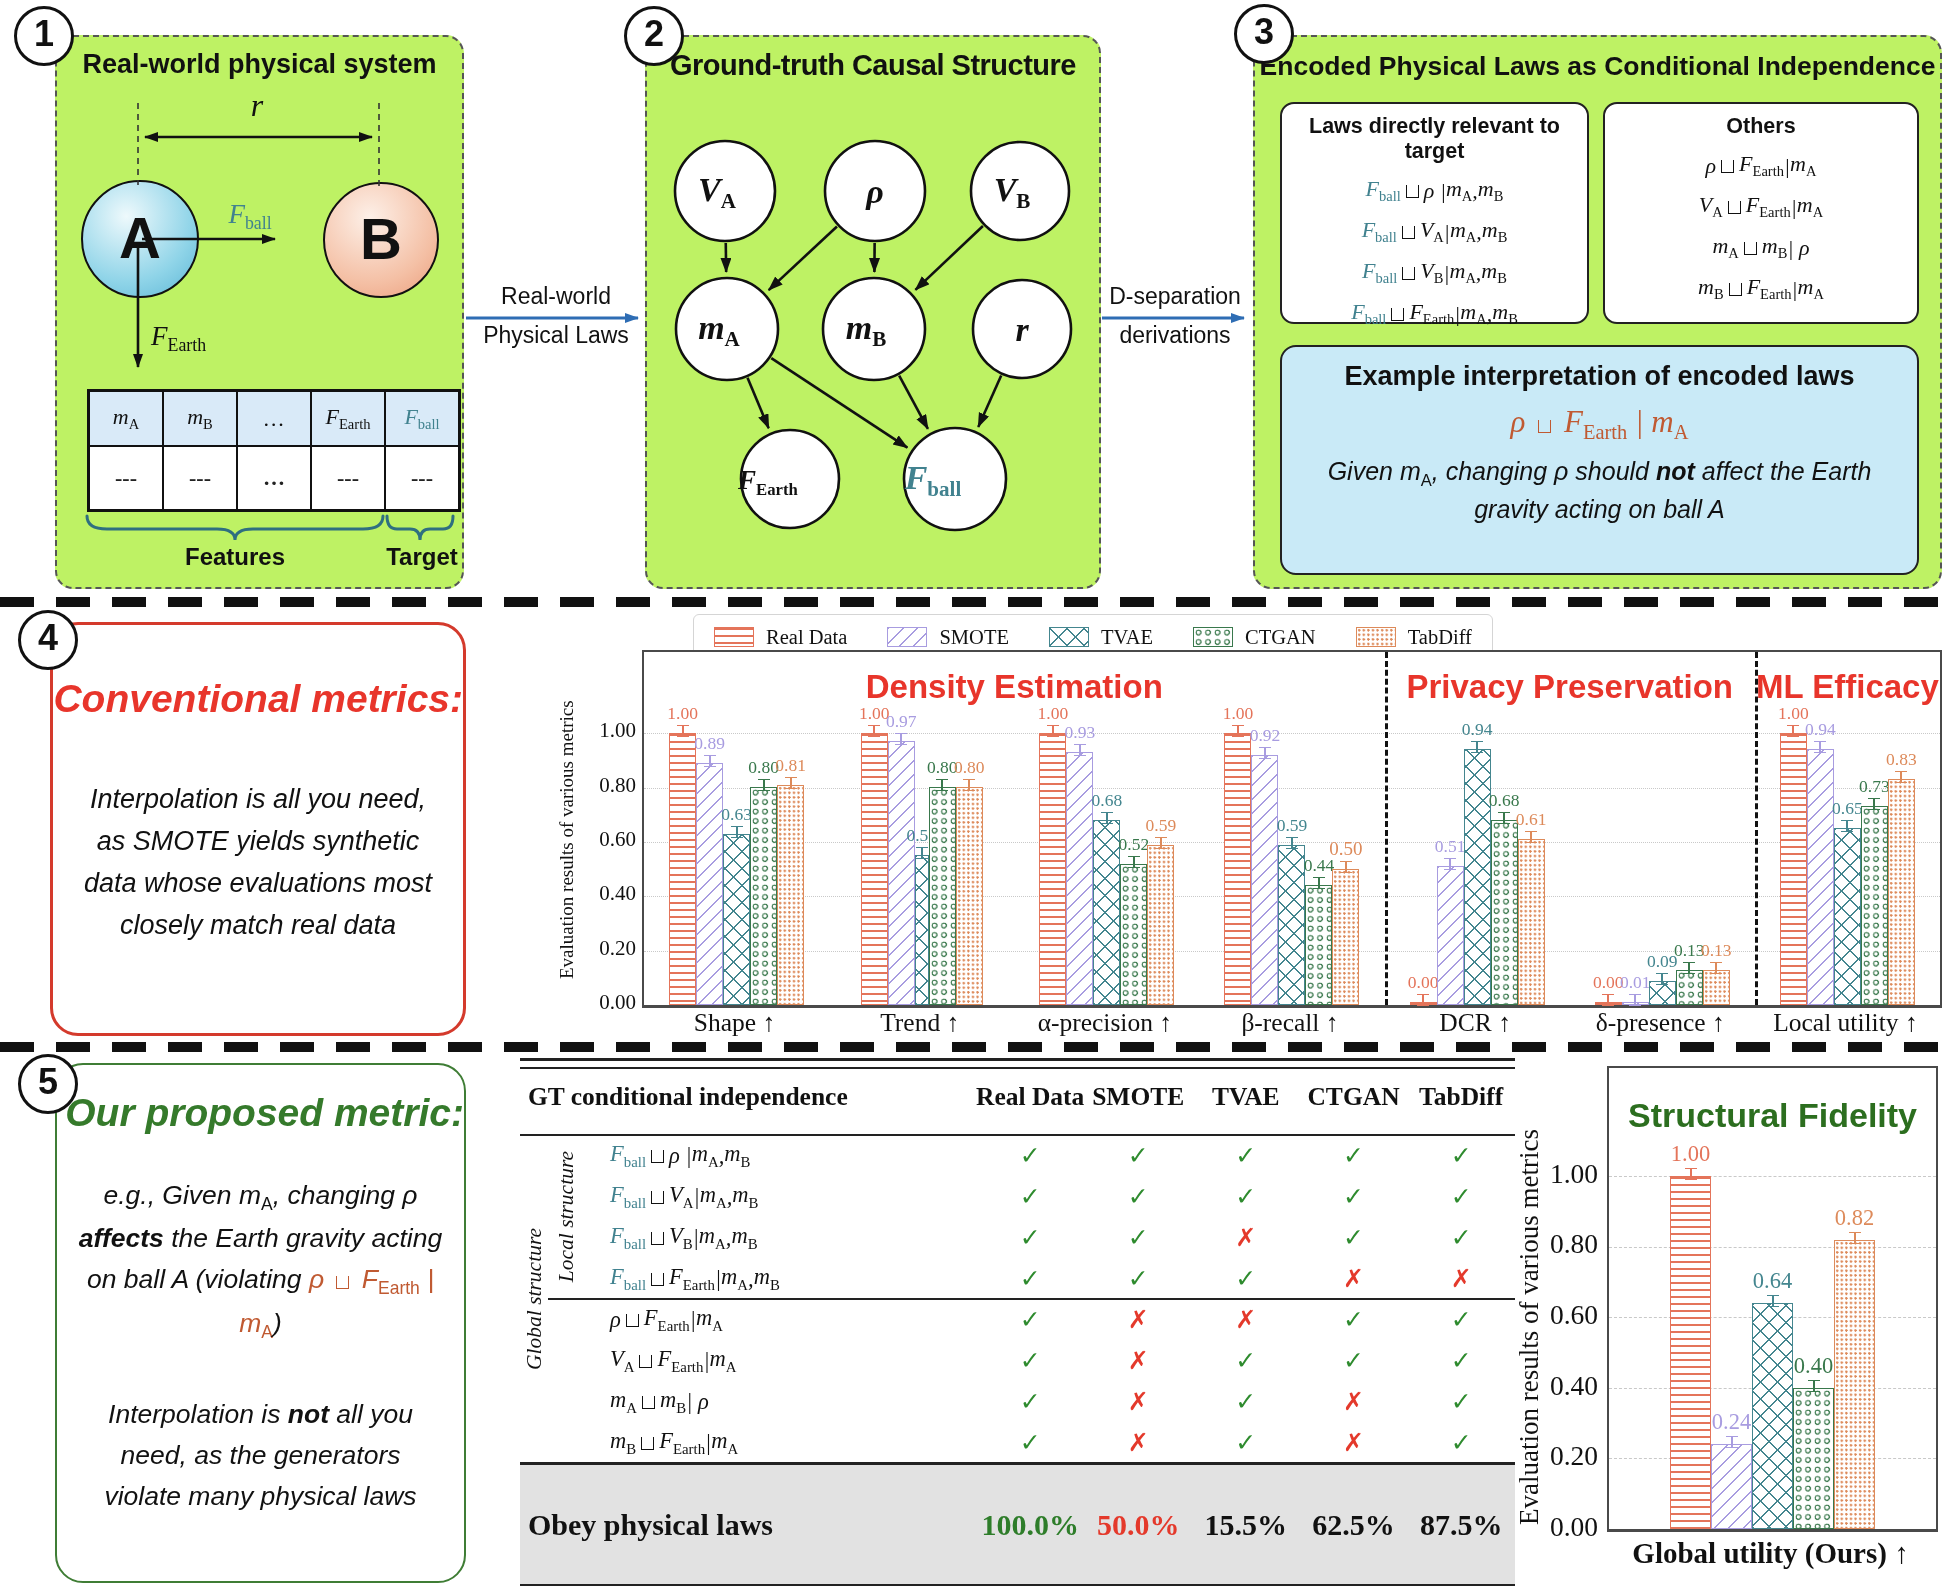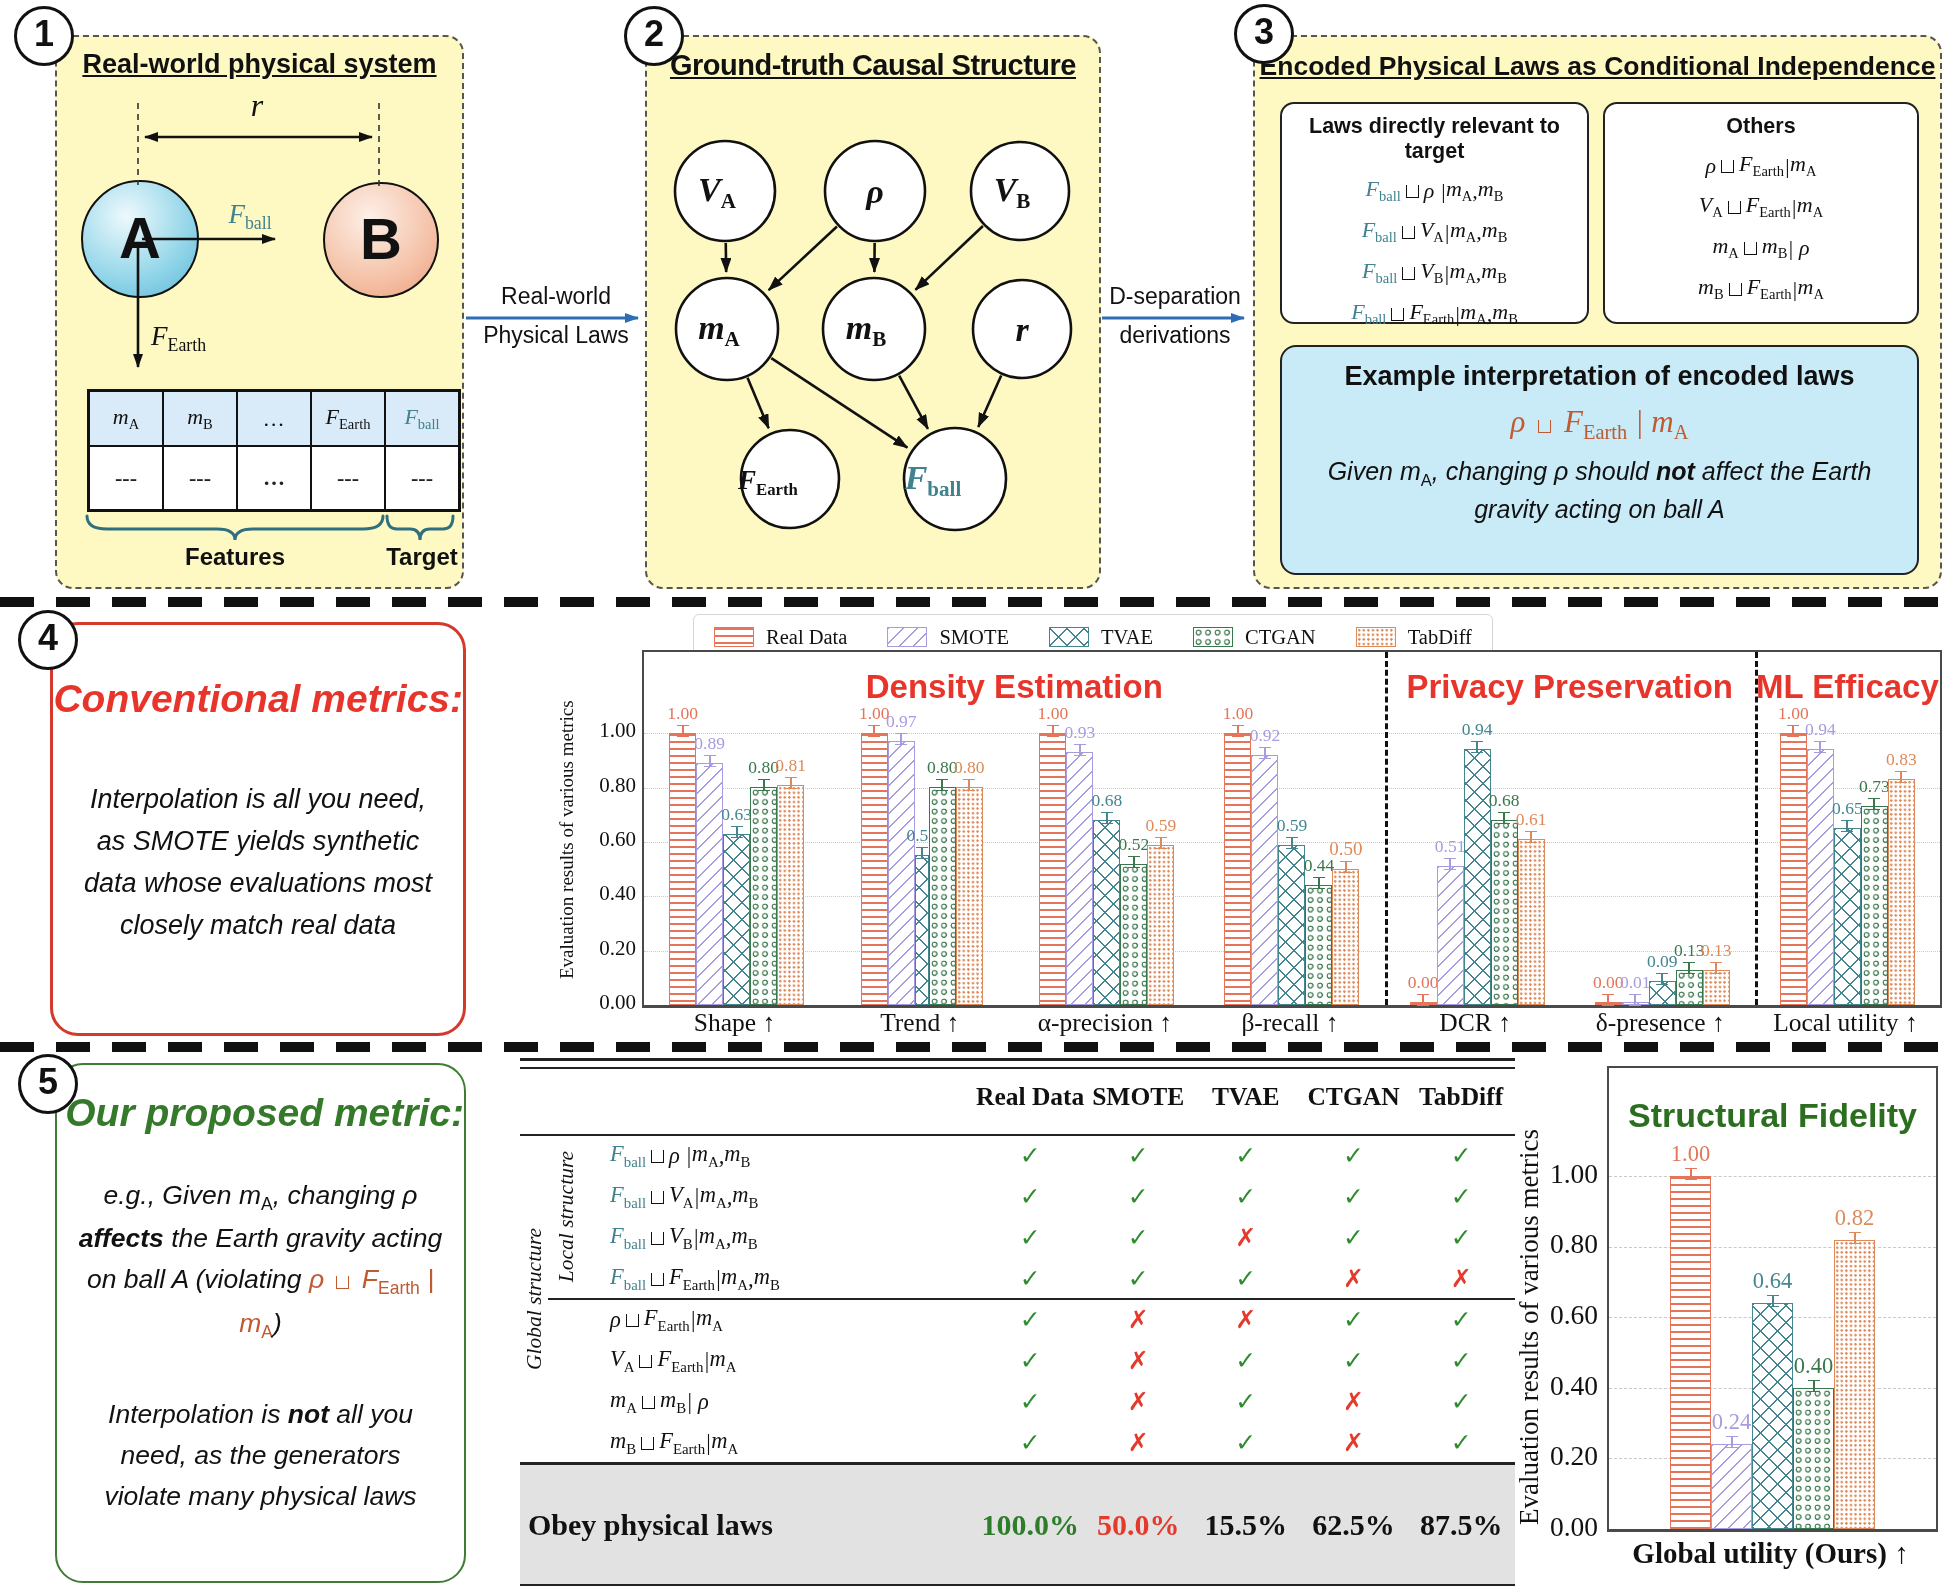--- a/index.html
+++ b/index.html
@@ -3,21 +3,21 @@
 <meta charset="utf-8">
 <style>
   html,body{margin:0;padding:0;background:#fff;}
   #stage{position:relative;width:1950px;height:1596px;background:#fff;overflow:hidden;
          font-family:"Liberation Sans",sans-serif;color:#111;}
   .abs{position:absolute;}
   
   .badge{position:absolute;width:54px;height:54px;border:3.5px solid #111;border-radius:50%;
          background:#fff;font-weight:bold;font-size:36px;text-align:center;line-height:50px;z-index:5;}
   
-  .gpanel{position:absolute;background:#fef9c3;border:2.5px dashed #555;border-radius:18px;text-decoration:underline;}
+  .gpanel{position:absolute;background:#bef264;border:2.5px dashed #555;border-radius:18px;}
   .ptitle{text-align:center;font-weight:bold;color:#111;}
   
   .math{font-family:"Liberation Serif",serif;}
   .math i, .mv i{font-style:italic;}
   .mv sub{font-style:normal;font-size:66%;}
   .mv.teal{color:#41828f;}
   .hl-o, .hl-o *{color:#c05a32;}
   .ci-sym{display:inline-block;width:11px;height:12px;border-left:1.9px solid currentColor;
           border-right:1.9px solid currentColor;border-bottom:1.9px solid currentColor;
           margin:0 5px 0 5px;transform:translateY(1px);}
@@ -479,20 +479,21 @@
   <div class="sidebox" style="left:55px;top:1063px;width:407px;height:516px;border:2.5px solid #3f7d35;">
     <div class="sb-title" style="color:#357a2b;margin-top:26px;">Our proposed metric:</div>
     <div class="sb-text" style="font-size:26.5px;margin:40px 20px 0 20px;">e.g., Given <span class="mv"><i>m</i><sub>A</sub></span>, changing ρ <b>affects</b> the Earth gravity acting on ball A (violating <span class="hl-o">ρ <span class="ci-sym"></span> <span class="mv"><i>F</i><sub>Earth</sub></span> | <span class="mv"><i>m</i><sub>A</sub></span></span>)</div>
     <div class="sb-text" style="font-size:26.5px;margin:48px 26px 0 26px;">Interpolation is <b>not</b> all you need, as the generators violate many physical laws</div>
   </div>
 
   <div id="ci-table" style="left:520px;top:1058px;width:995px;height:528px;
        grid-template-columns:28px 36px 392px repeat(5,1fr);
        grid-template-rows:77px repeat(8,41px) 123px;">
       <div style="grid-area: 10 / 1 / 11 / 9; background: rgb(226, 226, 226); z-index: 0;"></div>
+      <div class="ci-cell ci-head" style="grid-area: 1 / 1 / 2 / 4; padding-left: 8px;">GT conditional independence</div>
       <div class="ci-cell ci-head" style="grid-area: 1 / 4 / 2 / 5; justify-content: center; white-space: nowrap;">Real Data</div>
       <div class="ci-cell ci-head" style="grid-area: 1 / 5 / 2 / 6; justify-content: center; white-space: nowrap;">SMOTE</div>
       <div class="ci-cell ci-head" style="grid-area: 1 / 6 / 2 / 7; justify-content: center; white-space: nowrap;">TVAE</div>
       <div class="ci-cell ci-head" style="grid-area: 1 / 7 / 2 / 8; justify-content: center; white-space: nowrap;">CTGAN</div>
       <div class="ci-cell ci-head" style="grid-area: 1 / 8 / 2 / 9; justify-content: center; white-space: nowrap;">TabDiff</div>
       <div class="rot" style="grid-area: 2 / 1 / 10 / 2;">Global structure</div>
       <div class="rot" style="grid-area: 2 / 2 / 6 / 3;">Local structure</div>
       <div class="ci-cell ci-formula math" style="grid-area: 2 / 3 / 3 / 4;"><span class="mv teal"><i>F</i><sub>ball</sub></span> <span class="ci-sym"></span> ρ | <span class="mv"><i>m</i><sub>A</sub></span>, <span class="mv"><i>m</i><sub>B</sub></span></div>
       <div class="ci-cell ci-mark mark-ok" style="grid-area: 2 / 4 / 3 / 5;">✓</div>
       <div class="ci-cell ci-mark mark-ok" style="grid-area: 2 / 5 / 3 / 6;">✓</div>

